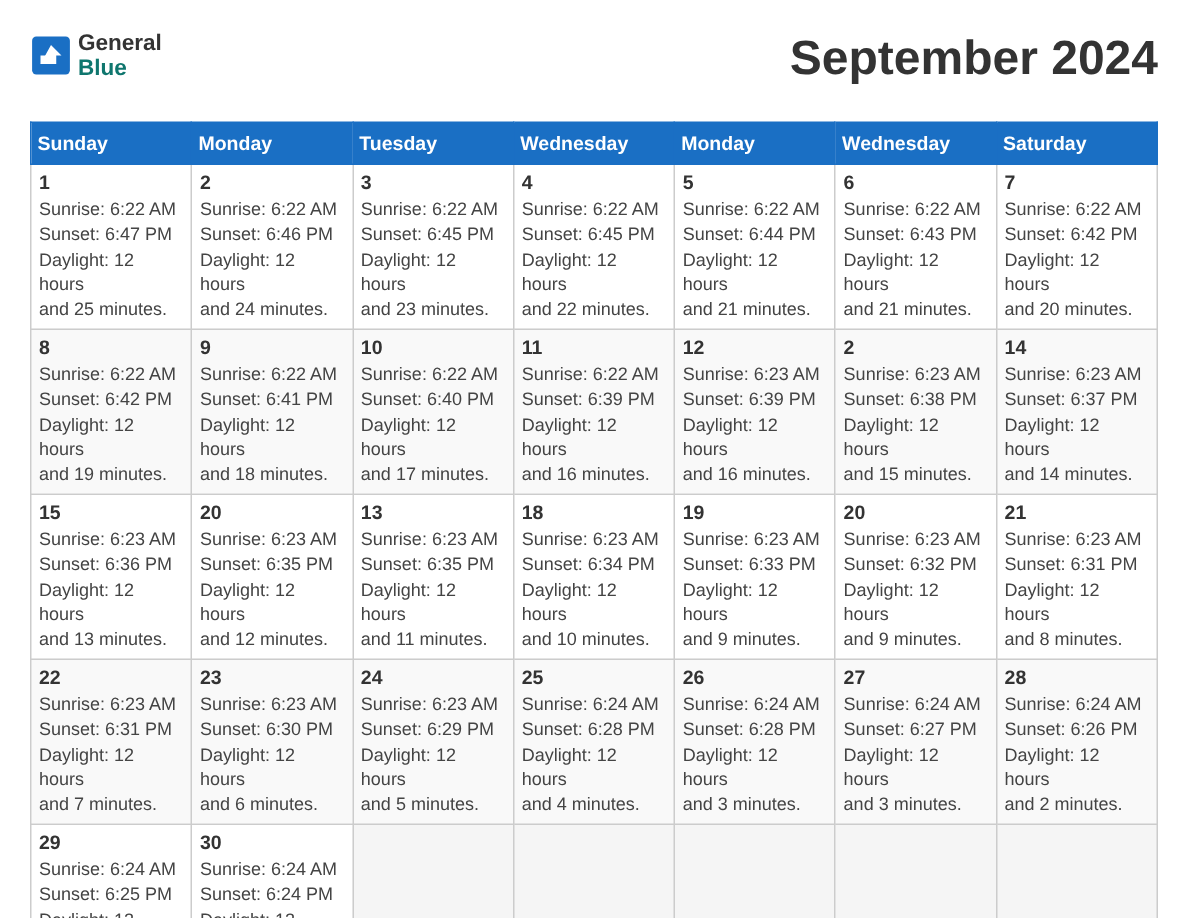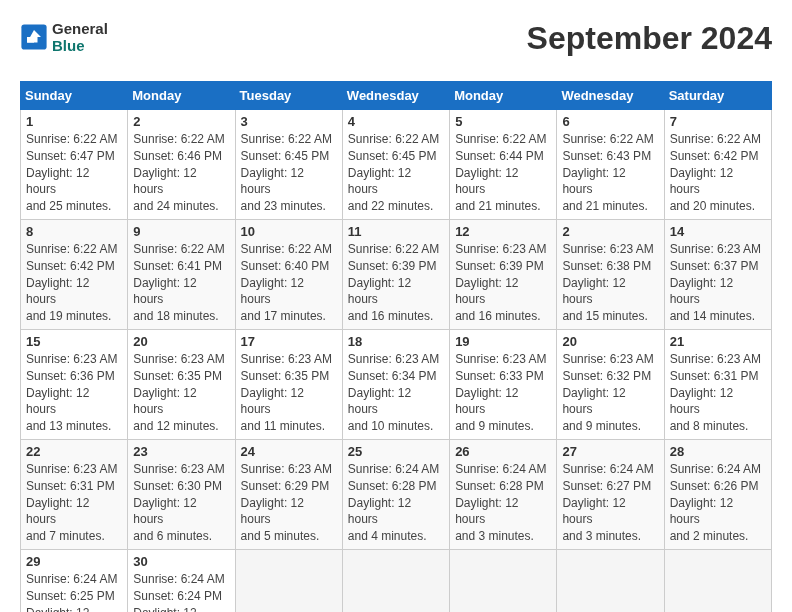--- a/index.html
+++ b/index.html
@@ -174,21 +174,21 @@
       <tr>
         <td>
         <div class="day-num">15</div>
         <div class="day-info">Sunrise: 6:23 AM<br>Sunset: 6:36 PM<br>Daylight: 12 hours<br>and 13 minutes.</div>
       </td>
         <td>
         <div class="day-num">20</div>
         <div class="day-info">Sunrise: 6:23 AM<br>Sunset: 6:35 PM<br>Daylight: 12 hours<br>and 12 minutes.</div>
       </td>
         <td>
-        <div class="day-num">17</div>
+        <div class="day-num">13</div>
         <div class="day-info">Sunrise: 6:23 AM<br>Sunset: 6:35 PM<br>Daylight: 12 hours<br>and 11 minutes.</div>
       </td>
         <td>
         <div class="day-num">18</div>
         <div class="day-info">Sunrise: 6:23 AM<br>Sunset: 6:34 PM<br>Daylight: 12 hours<br>and 10 minutes.</div>
       </td>
         <td>
         <div class="day-num">19</div>
         <div class="day-info">Sunrise: 6:23 AM<br>Sunset: 6:33 PM<br>Daylight: 12 hours<br>and 9 minutes.</div>
       </td>

